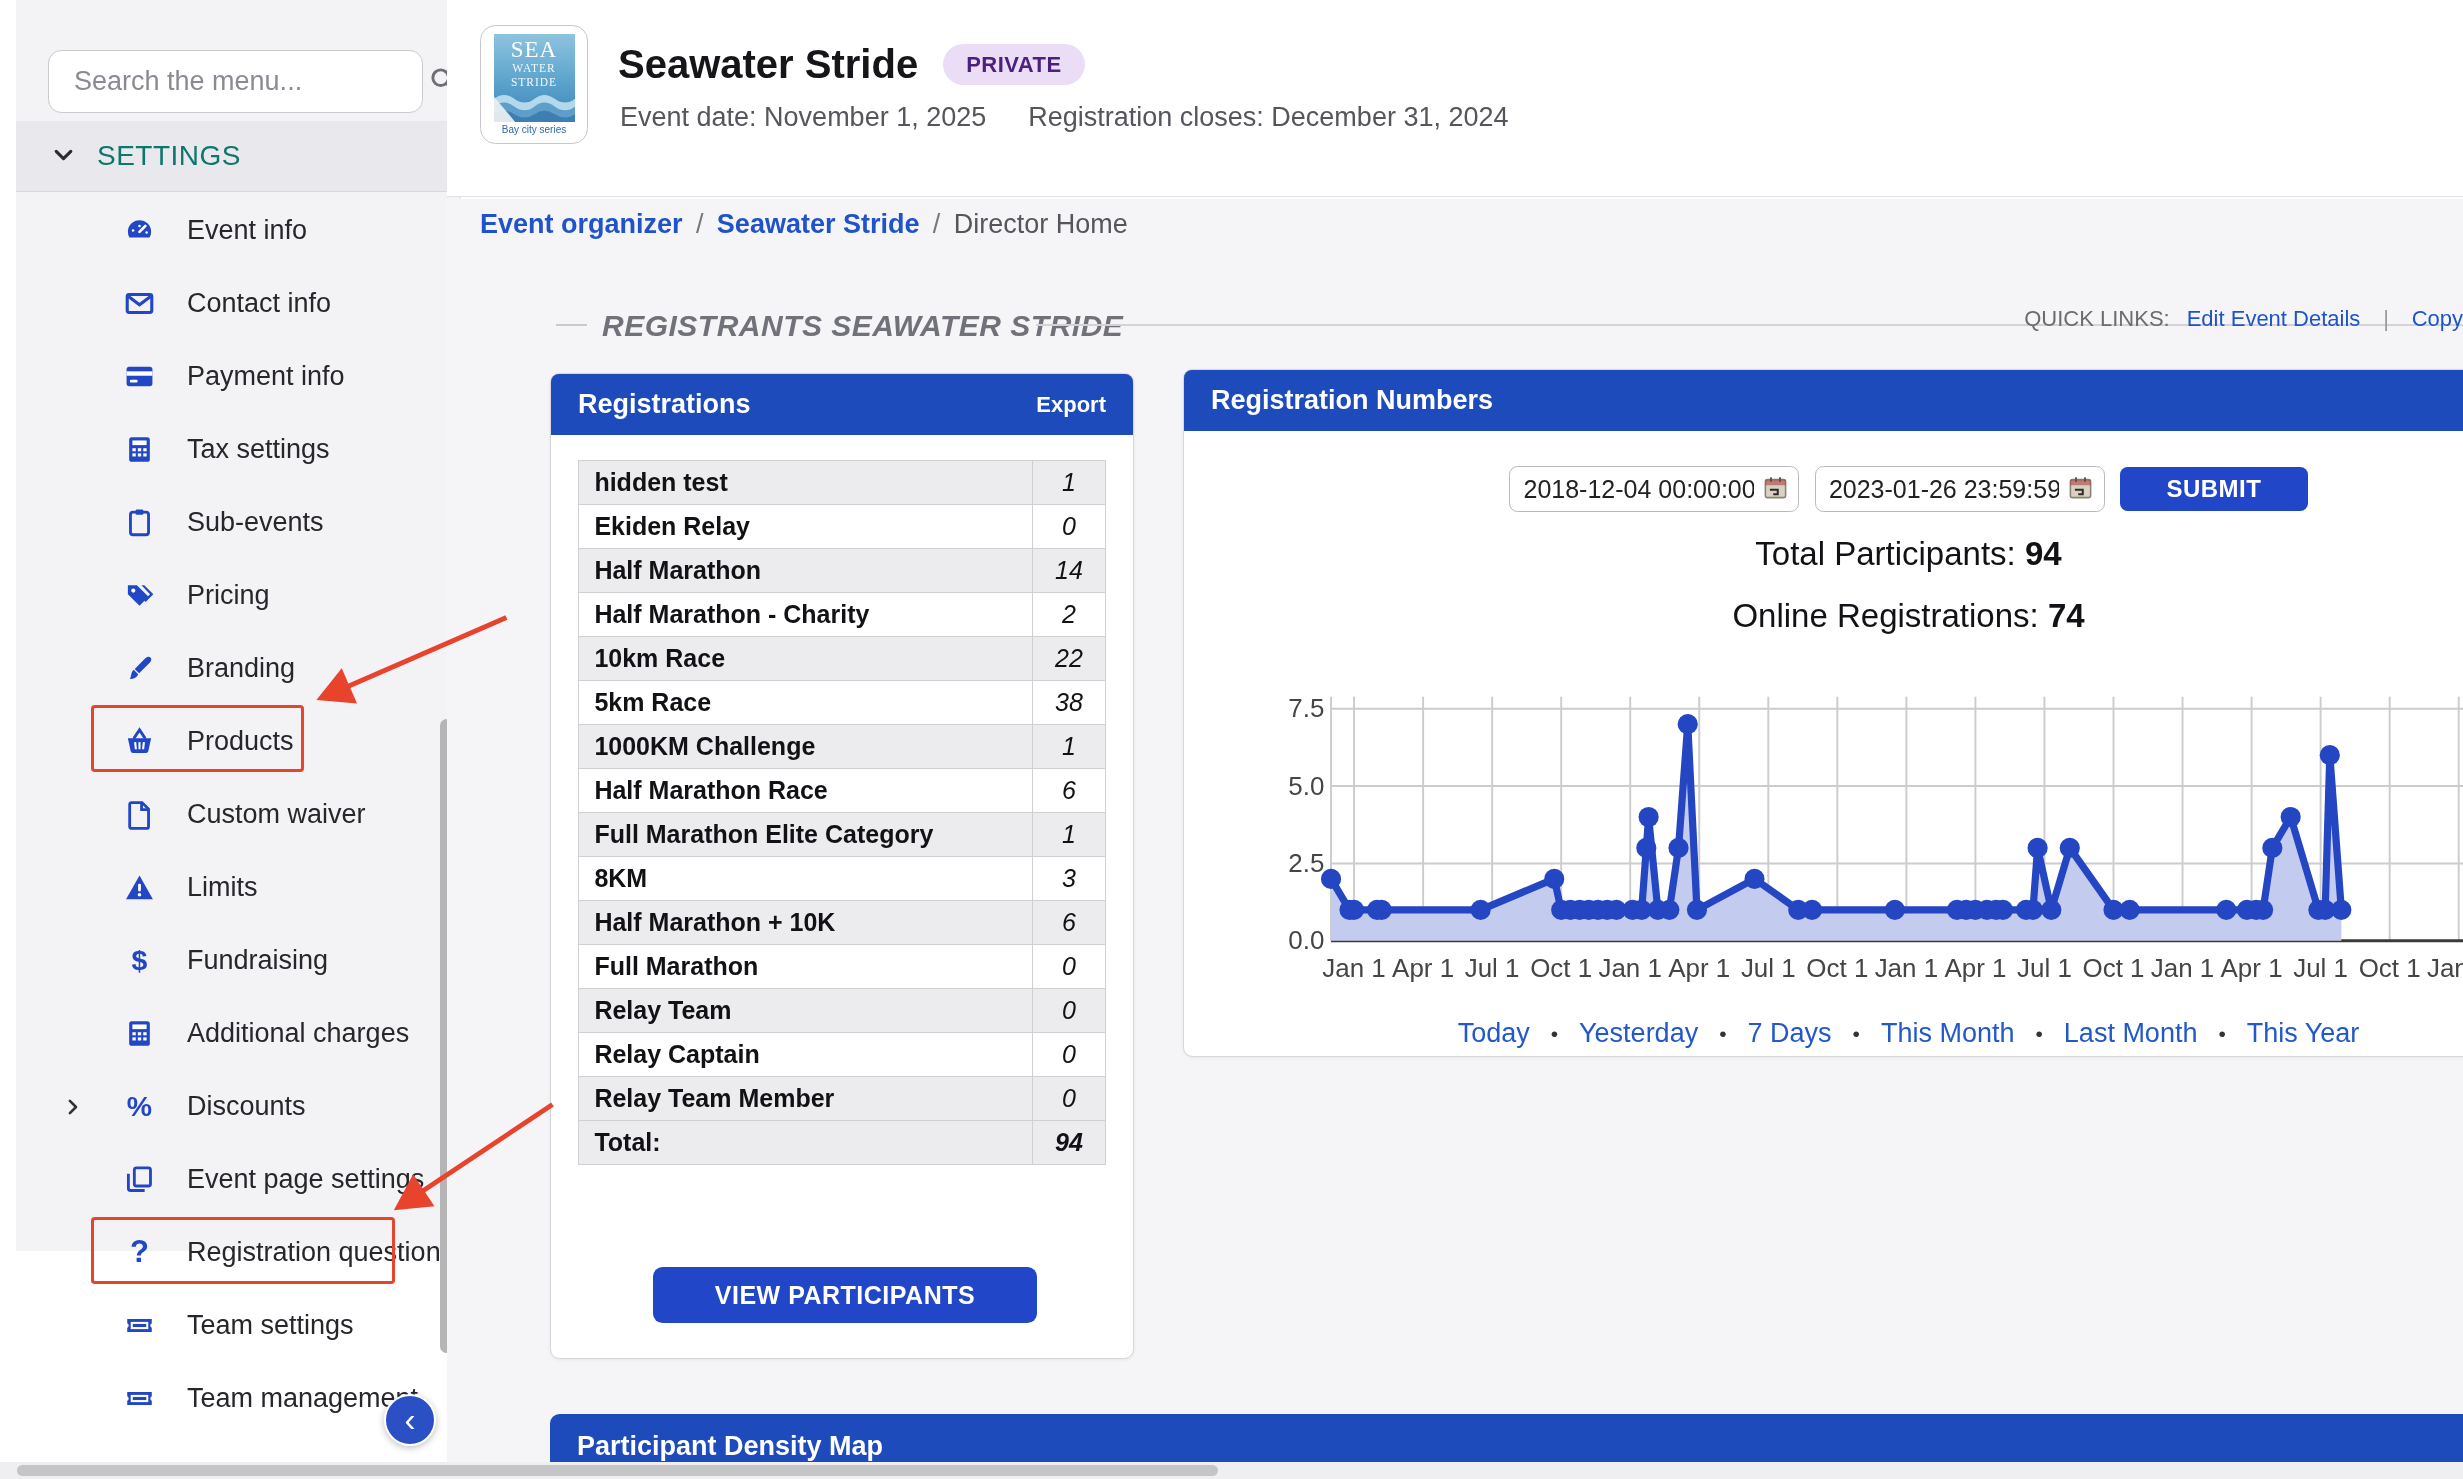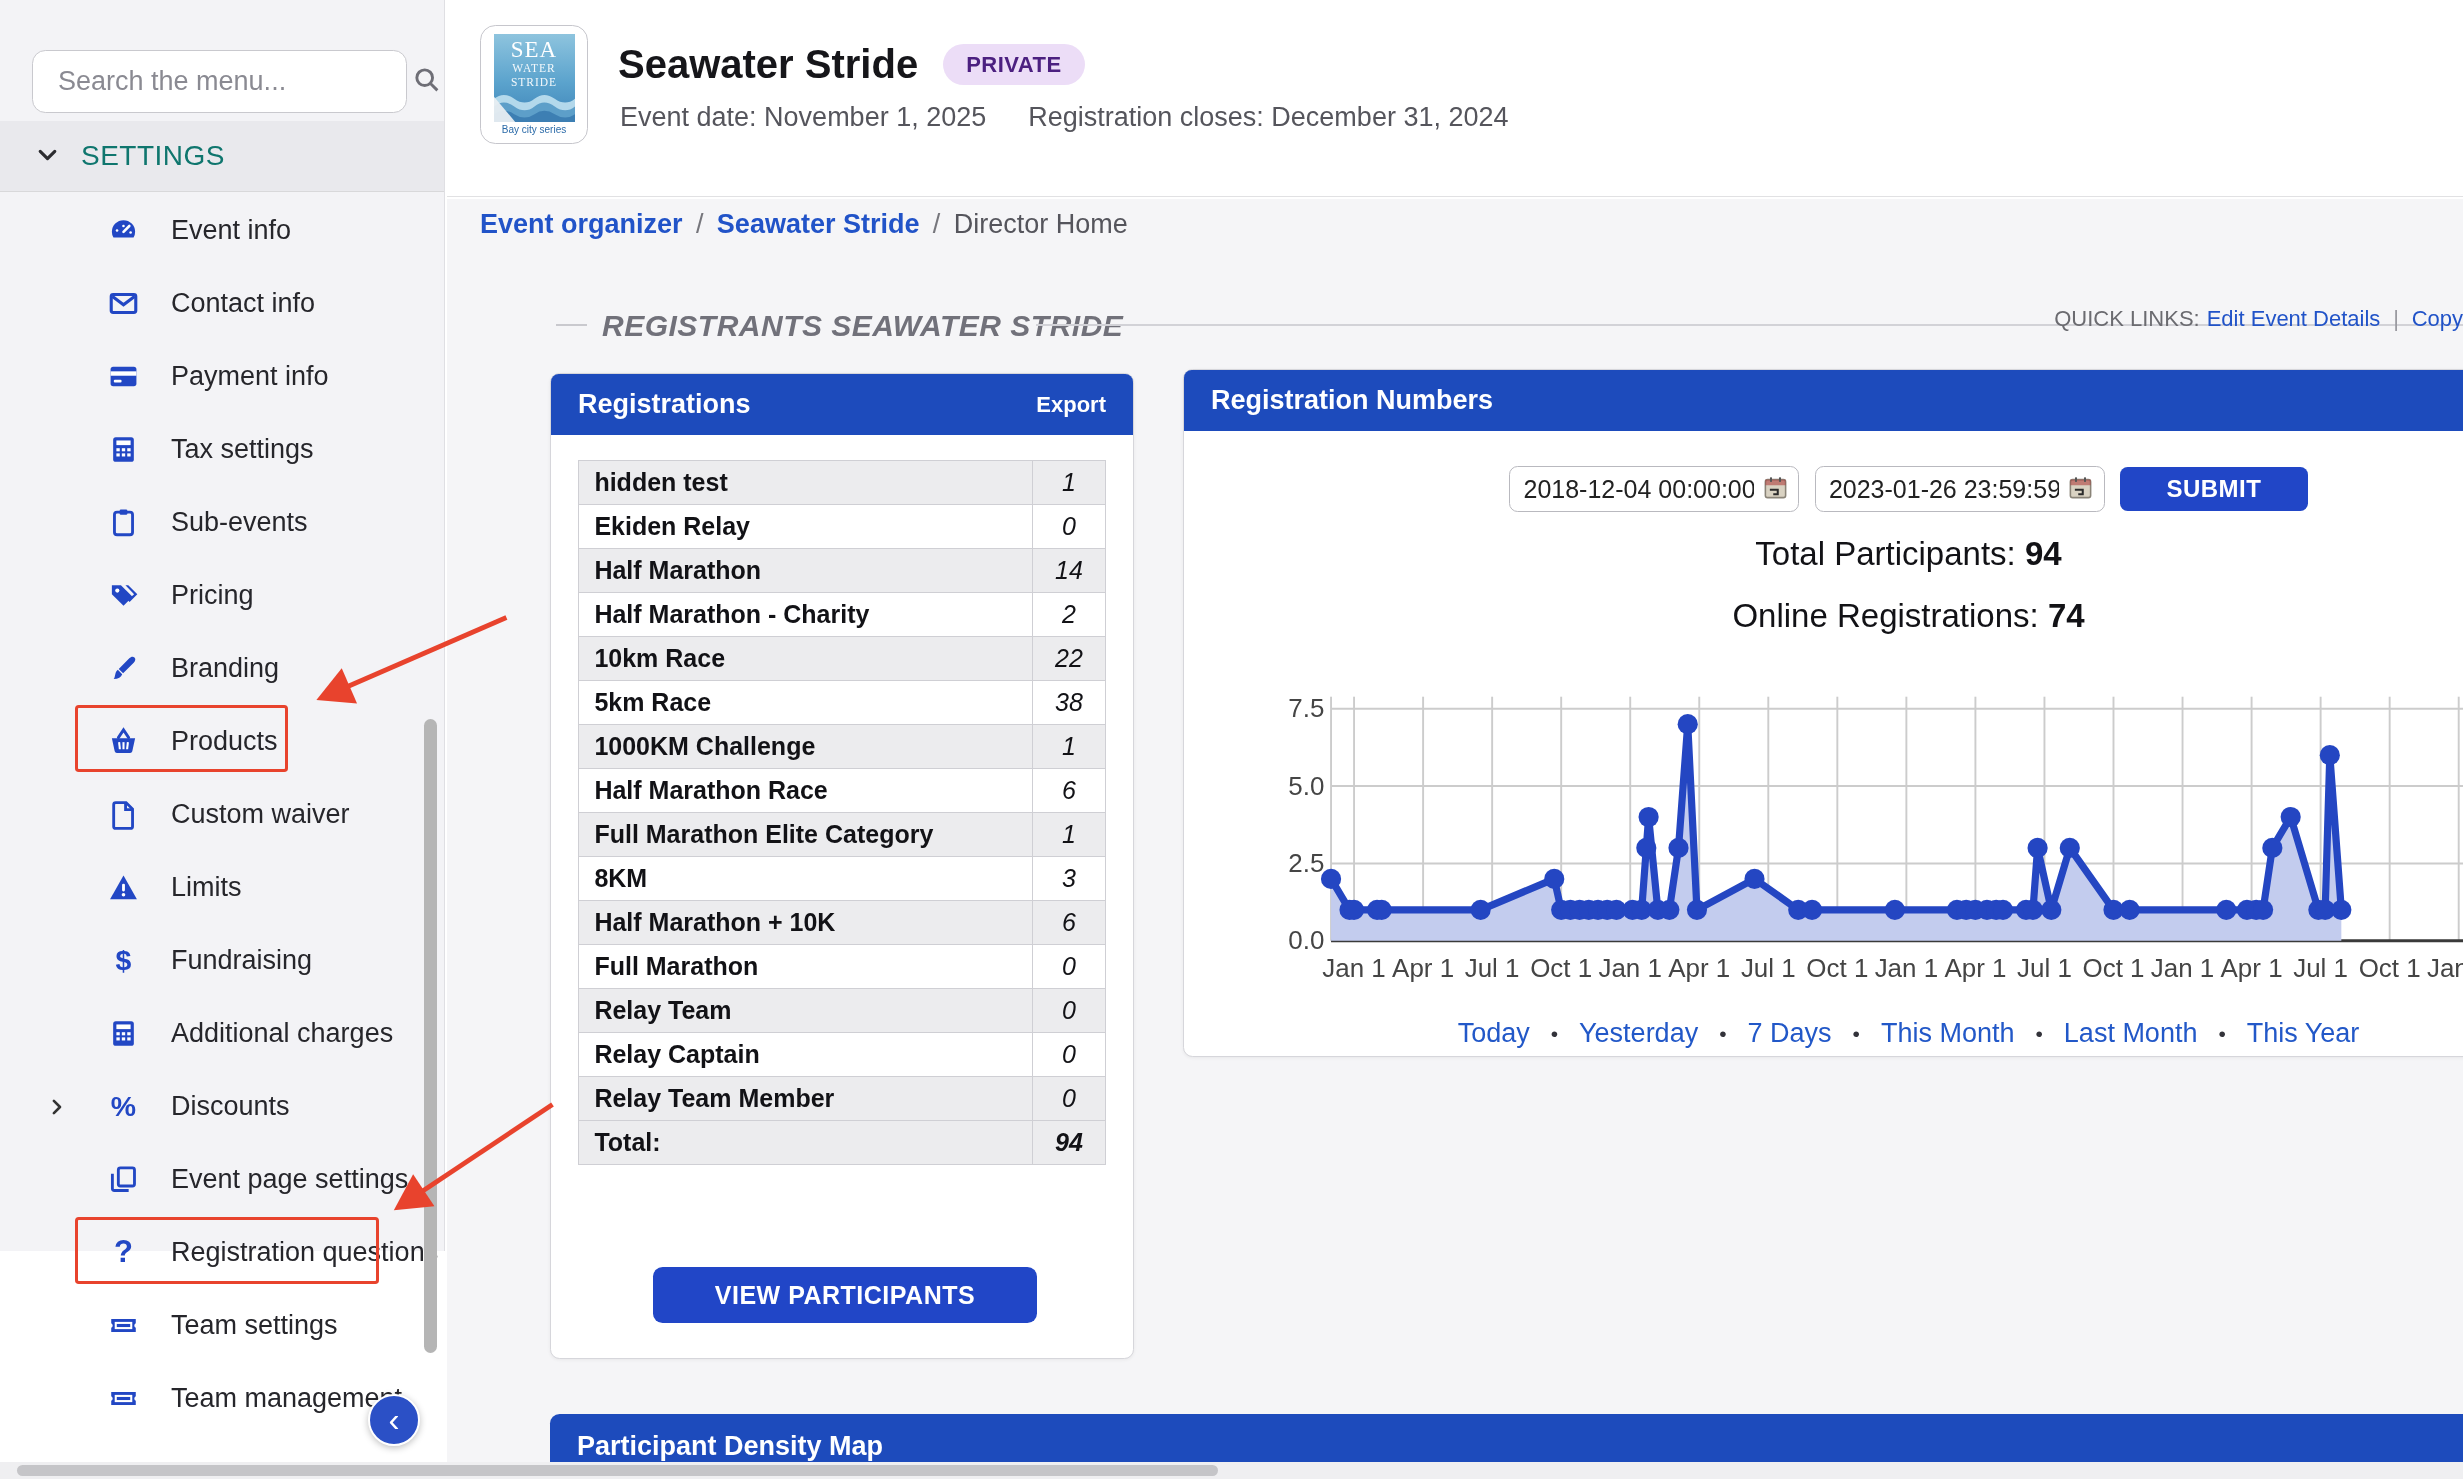--- a/index.html
+++ b/index.html
@@ -6,21 +6,21 @@
     --blue-bar:#1d4bbc; --blue-btn:#2146c7; --link:#2153c8; --icon-blue:#2247c4;
     --red:#e8432d; --sidebar-bg:#f3f3f6; --band:#e9e9ed; --content-bg:#f5f5f7;
     --stripe:#ececee; --border:#d6d6db; --chart-line:#2446c2; --chart-fill:#c3ccee;
     --badge-bg:#ecddf7; --badge-tx:#4c2080;
   }
   *{margin:0;padding:0;box-sizing:border-box;}
   html,body{width:2463px;height:1479px;}
   body{position:relative;overflow:hidden;background:#fff;font-family:"Liberation Sans",sans-serif;color:#222;}
 
   
-  .sidebar{position:absolute;left:0;top:0;width:445px;height:1251px;background:var(--sidebar-bg);border-right:1.9px solid #dfdfe3;}
+  .sidebar{position:absolute;left:16px;top:0;width:445px;height:1251px;background:var(--sidebar-bg);border-right:1.9px solid #dfdfe3;}
   .searchbox{position:absolute;left:32px;top:50px;width:375px;height:63px;background:#fff;border:1.9px solid #c9c9ce;border-radius:13.4px;display:flex;align-items:center;padding:0 19px 0 25px;}
   .searchbox input{flex:1;border:none;outline:none;font-size:27px;color:#444;background:transparent;font-family:"Liberation Sans",sans-serif;}
   .searchbox input::placeholder{color:#8a8a92;}
   .settings-band{position:absolute;left:0;top:121px;width:100%;height:71px;background:var(--band);border-bottom:1.9px solid #d8d8da;display:flex;align-items:center;padding-left:35px;gap:21px;}
   .settings-band .label{font-size:28px;font-weight:normal;letter-spacing:0.5px;color:#0f766e;}
   .sb-items{position:absolute;left:0;top:194px;width:100%;}
   .sb-item{height:73px;display:flex;align-items:center;padding-left:108px;gap:32px;cursor:pointer;position:relative;}
   .sb-item .icn{width:31px;height:31px;flex:0 0 31px;display:flex;align-items:center;justify-content:center;}
   .sb-item .lbl{font-size:27px;color:#26262b;white-space:nowrap;}
   .sb-item .expander{position:absolute;left:46px;top:50%;transform:translateY(-50%);width:21px;height:21px;}
@@ -42,21 +42,21 @@
 
   
   .content-bg{position:absolute;left:447px;top:199px;width:2016px;height:1281px;background:var(--content-bg);}
   .breadcrumb{position:absolute;left:480px;top:209px;font-size:27px;color:#55555c;display:flex;gap:13.4px;white-space:nowrap;}
   .breadcrumb a{color:var(--link);font-weight:bold;text-decoration:none;cursor:pointer;}
   .crumb-sep{color:#76767c;}
   .section-row{position:absolute;left:550px;top:309px;width:1914px;height:33px;}
   .sec-dash{position:absolute;left:5.8px;top:15.4px;width:31px;height:1.9px;background:#c9c9ce;}
   .sec-title{position:absolute;left:52px;top:0;font-size:30px;font-style:italic;font-weight:bold;color:#71717a;letter-spacing:0.5px;white-space:nowrap;}
   .sec-line{position:absolute;left:486px;top:15.4px;right:-1px;height:1.9px;background:#d2d2d7;}
-  .quick-links{position:absolute;right:0;top:306px;font-size:22px;color:#6b6b70;white-space:nowrap;display:flex;gap:7px;align-items:center;}
+  .quick-links{position:absolute;right:0;top:306px;font-size:22px;color:#6b6b70;white-space:nowrap;display:flex;gap:17px;align-items:center;}
   .quick-links a{color:var(--link);text-decoration:none;cursor:pointer;}
   .ql-sep{color:#9a9aa0;padding:0 5.8px;}
 
   .card{position:absolute;background:#fff;border:1.9px solid var(--border);border-radius:9.6px;box-shadow:0 1px 3.8px rgba(0,0,0,.06);}
   .card-head{height:61px;background:var(--blue-bar);border-radius:7.7px 7.7px 0 0;display:flex;align-items:center;justify-content:space-between;padding:0 27px;color:#fff;}
   .card-head .t{font-size:27px;font-weight:bold;}
   .card-head .export{font-size:22px;font-weight:bold;cursor:pointer;}
 
   
   #regCard{left:550px;top:373px;width:584px;height:986px;}

